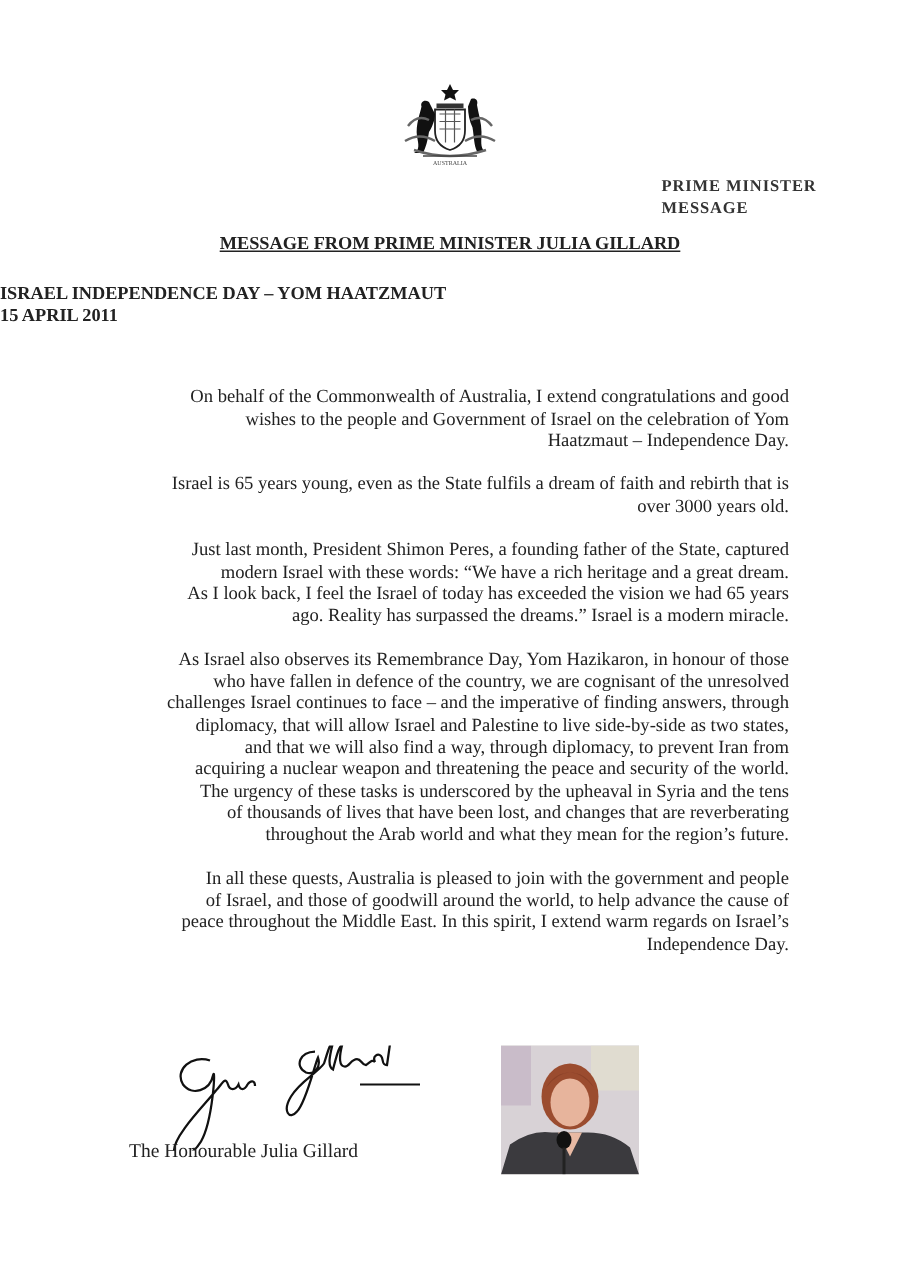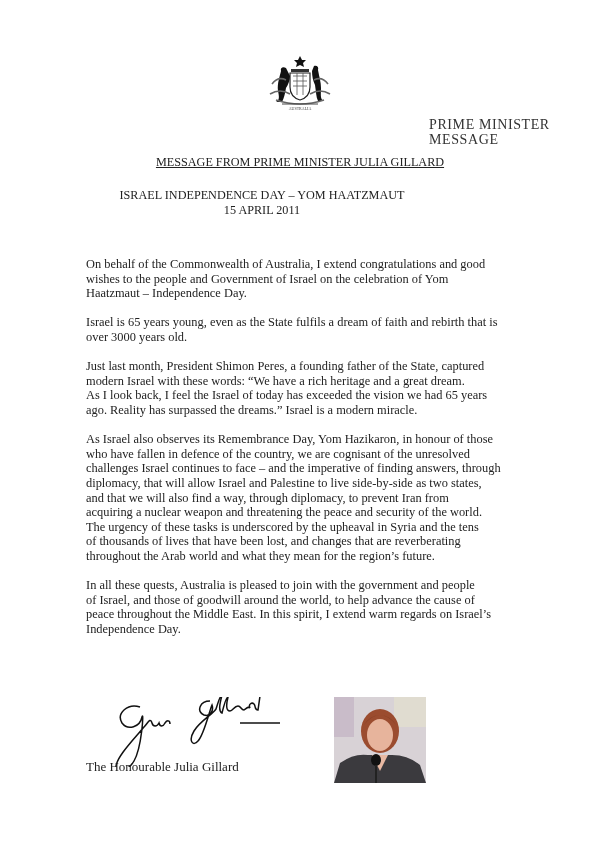--- a/index.html
+++ b/index.html
@@ -1,25 +1,25 @@
 <!DOCTYPE html>
 <html><head>
 <meta charset="utf-8">
 <style>
   html, body { margin: 0; padding: 0; background: #ffffff; }
   body { width: 600px; height: 849px; position: relative; overflow: hidden;
          font-family: "Liberation Serif", "DejaVu Serif", serif; color: #222; }
   .crest { position: absolute; left: 262px; top: 54px; width: 76px; height: 58px; }
-  .office { position: absolute; left: 429px; top: 117px; font-size: 14px; letter-spacing: 0.6px; line-height: 15px; color: #333; }
+  .office { position: absolute; left: 441px; top: 117px; font-size: 11px; letter-spacing: 0.6px; line-height: 15px; color: #333; font-weight: bold; }
   .title { position: absolute; left: 0; width: 600px; text-align: center; top: 155px;
-           font-weight: normal; font-size: 12.2px; text-decoration: underline; color: #222; }
-  .sub { position: absolute; left: 0; width: 524px; text-align: center; top: 188px;
-         font-weight: normal; font-size: 12.2px; line-height: 15px; color: #222; }
+           font-weight: bold; font-size: 12.2px; text-decoration: underline; color: #222; }
+  .sub { position: absolute; left: 0; width: 524px; top: 188px;
+         font-weight: bold; font-size: 12.2px; line-height: 15px; color: #222; }
   .body { position: absolute; left: 86px; top: 257px; width: 440px; font-size: 12.4px; line-height: 14.6px; color: #222; }
-  .body p { margin: 0 0 14.6px 0; white-space: pre-line; }
+  .body p { margin: 0 0 14.6px 0; white-space: pre-line; text-align: right; }
   .sig { position: absolute; left: 100px; top: 697px; width: 190px; height: 70px; }
   .signame { position: absolute; left: 86px; top: 760px; font-size: 13px; line-height: 14.6px; color: #222; }
   .photo { position: absolute; left: 334px; top: 697px; width: 92px; height: 86px; overflow: hidden; background: #d9d4d3; }
 </style>
 </head>
 <body>
 
 <svg class="crest" viewBox="0 0 76 58">
   <polygon points="38,2 40,6 44,6 41,9 42,13 38,11 34,13 35,9 32,6 36,6" fill="#111"></polygon>
   <rect x="29" y="15" width="18" height="3" fill="#333"></rect>

